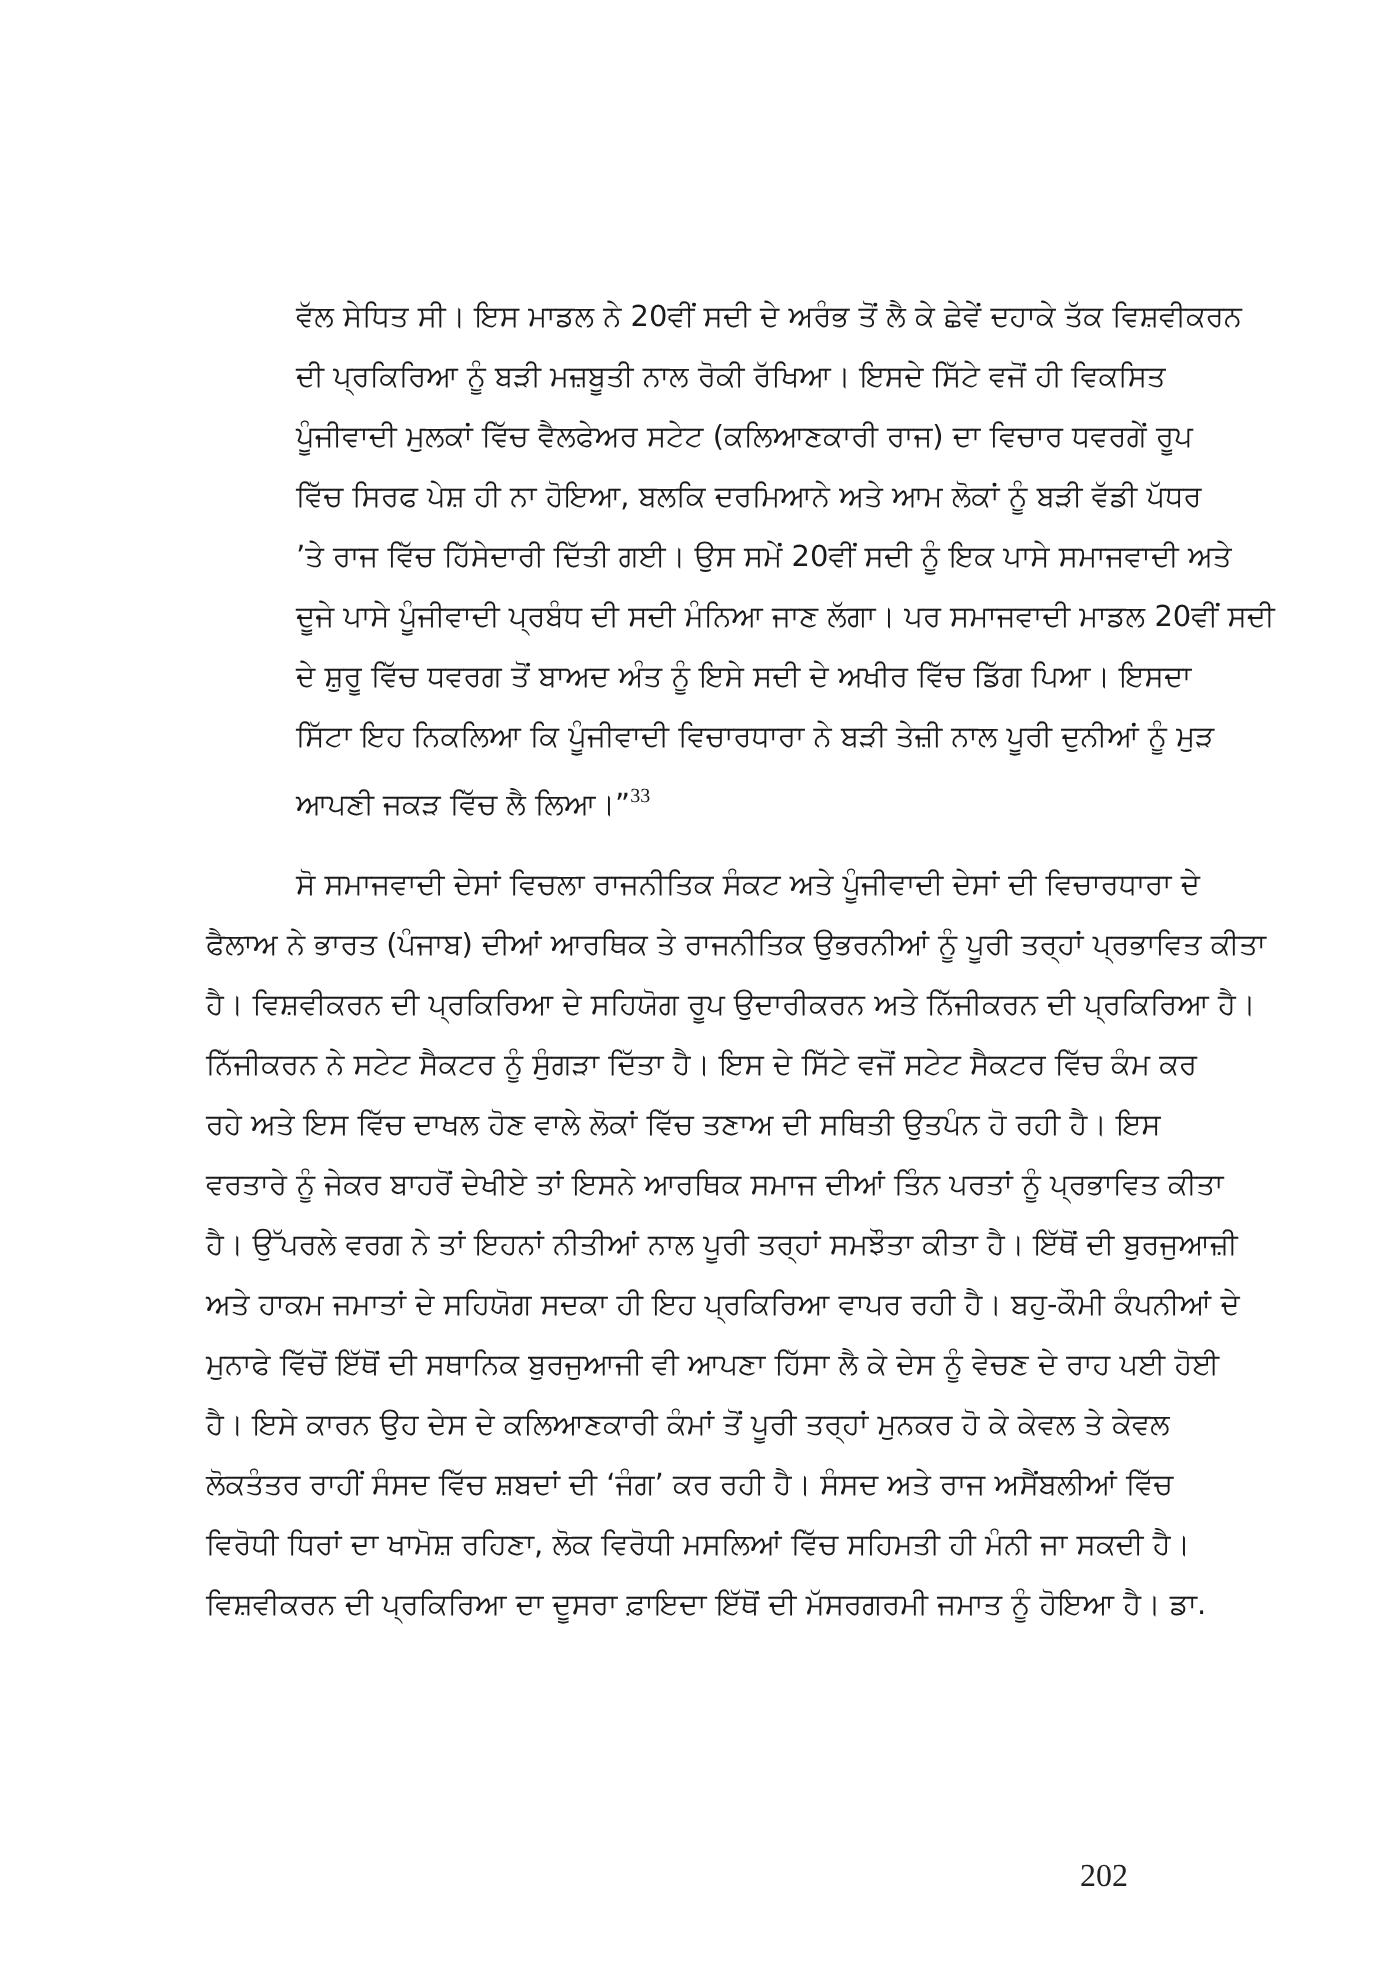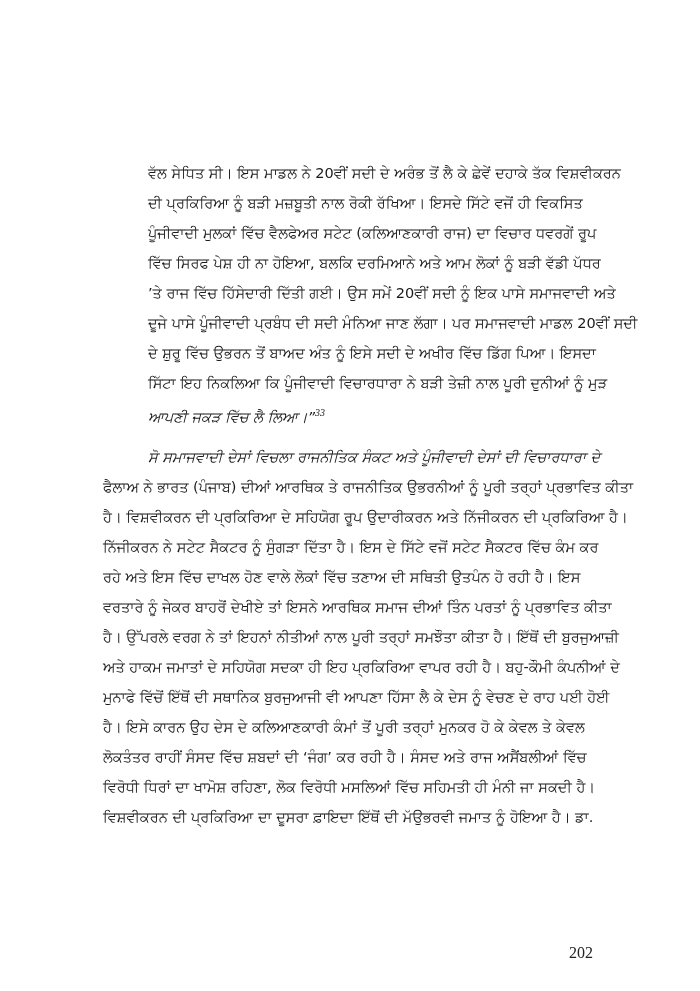--- a/index.html
+++ b/index.html
@@ -1,55 +1,55 @@
 <!DOCTYPE html>
 <html><head>
 <meta charset="utf-8">
 <style>
   html, body { margin: 0; padding: 0; background: #ffffff; }
   body { width: 700px; height: 991px; position: relative; overflow: hidden;
          font-family: "DejaVu Sans", sans-serif; color: #1a1a1a; }
-  .page { position: absolute; left: 0; top: 16px; width: 700px; height: 737px; }
+  .page { position: absolute; left: 0; top: 2px; width: 700px; height: 737px; }
   .line { position: absolute; white-space: nowrap; font-size: 14.5px; line-height: 20px;
           text-align: justify; text-align-last: justify; }
   .quote .line { left: 148px; width: 420px; }
   .para .line { left: 103px; width: 465px; }
-  .para .line.indent { left: 148px; width: 420px; font-style: italic; }
-  .quote .line.last { text-align-last: left; font-style: italic; }
+  .para .line.indent { left: 148px; width: 420px; }
+  .quote .line.last { text-align-last: left; }
   sup { font-family: "Liberation Serif", serif; font-size: 10px; vertical-align: 6px; }
   .pagenum { position: absolute; left: 540px; top: 928px; font-family: "Liberation Serif", serif;
-             font-size: 16px; color: #222; margin-left: 29px; }
+             font-size: 16px; color: #222; }
 </style>
 </head>
 <body>
 
 <div class="page">
 
   <div class="quote">
     <div class="line" style="top:147px">ਵੱਲ ਸੇਧਿਤ ਸੀ। ਇਸ ਮਾਡਲ ਨੇ 20ਵੀਂ ਸਦੀ ਦੇ ਅਰੰਭ ਤੋਂ ਲੈ ਕੇ ਛੇਵੇਂ ਦਹਾਕੇ ਤੱਕ ਵਿਸ਼ਵੀਕਰਨ</div>
     <div class="line" style="top:177px">ਦੀ ਪ੍ਰਕਿਰਿਆ ਨੂੰ ਬੜੀ ਮਜ਼ਬੂਤੀ ਨਾਲ ਰੋਕੀ ਰੱਖਿਆ। ਇਸਦੇ ਸਿੱਟੇ ਵਜੋਂ ਹੀ ਵਿਕਸਿਤ</div>
     <div class="line" style="top:207px">ਪੂੰਜੀਵਾਦੀ ਮੁਲਕਾਂ ਵਿੱਚ ਵੈਲਫੇਅਰ ਸਟੇਟ (ਕਲਿਆਣਕਾਰੀ ਰਾਜ) ਦਾ ਵਿਚਾਰ ਧਵਰਗੇਂ ਰੂਪ</div>
     <div class="line" style="top:237px">ਵਿੱਚ ਸਿਰਫ ਪੇਸ਼ ਹੀ ਨਾ ਹੋਇਆ, ਬਲਕਿ ਦਰਮਿਆਨੇ ਅਤੇ ਆਮ ਲੋਕਾਂ ਨੂੰ ਬੜੀ ਵੱਡੀ ਪੱਧਰ</div>
     <div class="line" style="top:267px">’ਤੇ ਰਾਜ ਵਿੱਚ ਹਿੱਸੇਦਾਰੀ ਦਿੱਤੀ ਗਈ। ਉਸ ਸਮੇਂ 20ਵੀਂ ਸਦੀ ਨੂੰ ਇਕ ਪਾਸੇ ਸਮਾਜਵਾਦੀ ਅਤੇ</div>
     <div class="line" style="top:297px">ਦੂਜੇ ਪਾਸੇ ਪੂੰਜੀਵਾਦੀ ਪ੍ਰਬੰਧ ਦੀ ਸਦੀ ਮੰਨਿਆ ਜਾਣ ਲੱਗਾ। ਪਰ ਸਮਾਜਵਾਦੀ ਮਾਡਲ 20ਵੀਂ ਸਦੀ</div>
-    <div class="line" style="top:327px">ਦੇ ਸ਼ੁਰੂ ਵਿੱਚ ਉਭਰਨ ਤੋਂ ਬਾਅਦ ਅੰਤ ਨੂੰ ਇਸੇ ਸਦੀ ਦੇ ਅਖੀਰ ਵਿੱਚ ਡਿੱਗ ਪਿਆ। ਇਸਦਾ</div>
+    <div class="line" style="top:327px">ਦੇ ਸ਼ੁਰੂ ਵਿੱਚ ਧਵਰਗ ਤੋਂ ਬਾਅਦ ਅੰਤ ਨੂੰ ਇਸੇ ਸਦੀ ਦੇ ਅਖੀਰ ਵਿੱਚ ਡਿੱਗ ਪਿਆ। ਇਸਦਾ</div>
     <div class="line" style="top:357px">ਸਿੱਟਾ ਇਹ ਨਿਕਲਿਆ ਕਿ ਪੂੰਜੀਵਾਦੀ ਵਿਚਾਰਧਾਰਾ ਨੇ ਬੜੀ ਤੇਜ਼ੀ ਨਾਲ ਪੂਰੀ ਦੁਨੀਆਂ ਨੂੰ ਮੁੜ</div>
     <div class="line last" style="top:387px"><span>ਆਪਣੀ ਜਕੜ ਵਿੱਚ ਲੈ ਲਿਆ।”</span><sup>33</sup></div>
   </div>
 
   <div class="para">
     <div class="line indent" style="top:431px">ਸੋ ਸਮਾਜਵਾਦੀ ਦੇਸਾਂ ਵਿਚਲਾ ਰਾਜਨੀਤਿਕ ਸੰਕਟ ਅਤੇ ਪੂੰਜੀਵਾਦੀ ਦੇਸਾਂ ਦੀ ਵਿਚਾਰਧਾਰਾ ਦੇ</div>
     <div class="line" style="top:461px">ਫੈਲਾਅ ਨੇ ਭਾਰਤ (ਪੰਜਾਬ) ਦੀਆਂ ਆਰਥਿਕ ਤੇ ਰਾਜਨੀਤਿਕ ਉਭਰਨੀਆਂ ਨੂੰ ਪੂਰੀ ਤਰ੍ਹਾਂ ਪ੍ਰਭਾਵਿਤ ਕੀਤਾ</div>
     <div class="line" style="top:491px">ਹੈ। ਵਿਸ਼ਵੀਕਰਨ ਦੀ ਪ੍ਰਕਿਰਿਆ ਦੇ ਸਹਿਯੋਗ ਰੂਪ ਉਦਾਰੀਕਰਨ ਅਤੇ ਨਿੱਜੀਕਰਨ ਦੀ ਪ੍ਰਕਿਰਿਆ ਹੈ।</div>
     <div class="line" style="top:521px">ਨਿੱਜੀਕਰਨ ਨੇ ਸਟੇਟ ਸੈਕਟਰ ਨੂੰ ਸੁੰਗੜਾ ਦਿੱਤਾ ਹੈ। ਇਸ ਦੇ ਸਿੱਟੇ ਵਜੋਂ ਸਟੇਟ ਸੈਕਟਰ ਵਿੱਚ ਕੰਮ ਕਰ</div>
     <div class="line" style="top:551px">ਰਹੇ ਅਤੇ ਇਸ ਵਿੱਚ ਦਾਖਲ ਹੋਣ ਵਾਲੇ ਲੋਕਾਂ ਵਿੱਚ ਤਣਾਅ ਦੀ ਸਥਿਤੀ ਉਤਪੰਨ ਹੋ ਰਹੀ ਹੈ। ਇਸ</div>
     <div class="line" style="top:581px">ਵਰਤਾਰੇ ਨੂੰ ਜੇਕਰ ਬਾਹਰੋਂ ਦੇਖੀਏ ਤਾਂ ਇਸਨੇ ਆਰਥਿਕ ਸਮਾਜ ਦੀਆਂ ਤਿੰਨ ਪਰਤਾਂ ਨੂੰ ਪ੍ਰਭਾਵਿਤ ਕੀਤਾ</div>
     <div class="line" style="top:611px">ਹੈ। ਉੱਪਰਲੇ ਵਰਗ ਨੇ ਤਾਂ ਇਹਨਾਂ ਨੀਤੀਆਂ ਨਾਲ ਪੂਰੀ ਤਰ੍ਹਾਂ ਸਮਝੌਤਾ ਕੀਤਾ ਹੈ। ਇੱਥੋਂ ਦੀ ਬੁਰਜੁਆਜ਼ੀ</div>
     <div class="line" style="top:641px">ਅਤੇ ਹਾਕਮ ਜਮਾਤਾਂ ਦੇ ਸਹਿਯੋਗ ਸਦਕਾ ਹੀ ਇਹ ਪ੍ਰਕਿਰਿਆ ਵਾਪਰ ਰਹੀ ਹੈ। ਬਹੁ-ਕੌਮੀ ਕੰਪਨੀਆਂ ਦੇ</div>
     <div class="line" style="top:671px">ਮੁਨਾਫੇ ਵਿੱਚੋਂ ਇੱਥੋਂ ਦੀ ਸਥਾਨਿਕ ਬੁਰਜੁਆਜੀ ਵੀ ਆਪਣਾ ਹਿੱਸਾ ਲੈ ਕੇ ਦੇਸ ਨੂੰ ਵੇਚਣ ਦੇ ਰਾਹ ਪਈ ਹੋਈ</div>
     <div class="line" style="top:701px">ਹੈ। ਇਸੇ ਕਾਰਨ ਉਹ ਦੇਸ ਦੇ ਕਲਿਆਣਕਾਰੀ ਕੰਮਾਂ ਤੋਂ ਪੂਰੀ ਤਰ੍ਹਾਂ ਮੁਨਕਰ ਹੋ ਕੇ ਕੇਵਲ ਤੇ ਕੇਵਲ</div>
     <div class="line" style="top:731px">ਲੋਕਤੰਤਰ ਰਾਹੀਂ ਸੰਸਦ ਵਿੱਚ ਸ਼ਬਦਾਂ ਦੀ ‘ਜੰਗ’ ਕਰ ਰਹੀ ਹੈ। ਸੰਸਦ ਅਤੇ ਰਾਜ ਅਸੈਂਬਲੀਆਂ ਵਿੱਚ</div>
     <div class="line" style="top:761px">ਵਿਰੋਧੀ ਧਿਰਾਂ ਦਾ ਖਾਮੋਸ਼ ਰਹਿਣਾ, ਲੋਕ ਵਿਰੋਧੀ ਮਸਲਿਆਂ ਵਿੱਚ ਸਹਿਮਤੀ ਹੀ ਮੰਨੀ ਜਾ ਸਕਦੀ ਹੈ।</div>
-    <div class="line" style="top:791px">ਵਿਸ਼ਵੀਕਰਨ ਦੀ ਪ੍ਰਕਿਰਿਆ ਦਾ ਦੂਸਰਾ ਫ਼ਾਇਦਾ ਇੱਥੋਂ ਦੀ ਮੱਉਭਰਵੀ ਜਮਾਤ ਨੂੰ ਹੋਇਆ ਹੈ। ਡਾ.</div>
+    <div class="line" style="top:791px">ਵਿਸ਼ਵੀਕਰਨ ਦੀ ਪ੍ਰਕਿਰਿਆ ਦਾ ਦੂਸਰਾ ਫ਼ਾਇਦਾ ਇੱਥੋਂ ਦੀ ਮੱਸਰਗਰਮੀ ਜਮਾਤ ਨੂੰ ਹੋਇਆ ਹੈ। ਡਾ.</div>
   </div>
 
   <div class="pagenum">202</div>
 </div>
 
 </body></html>

